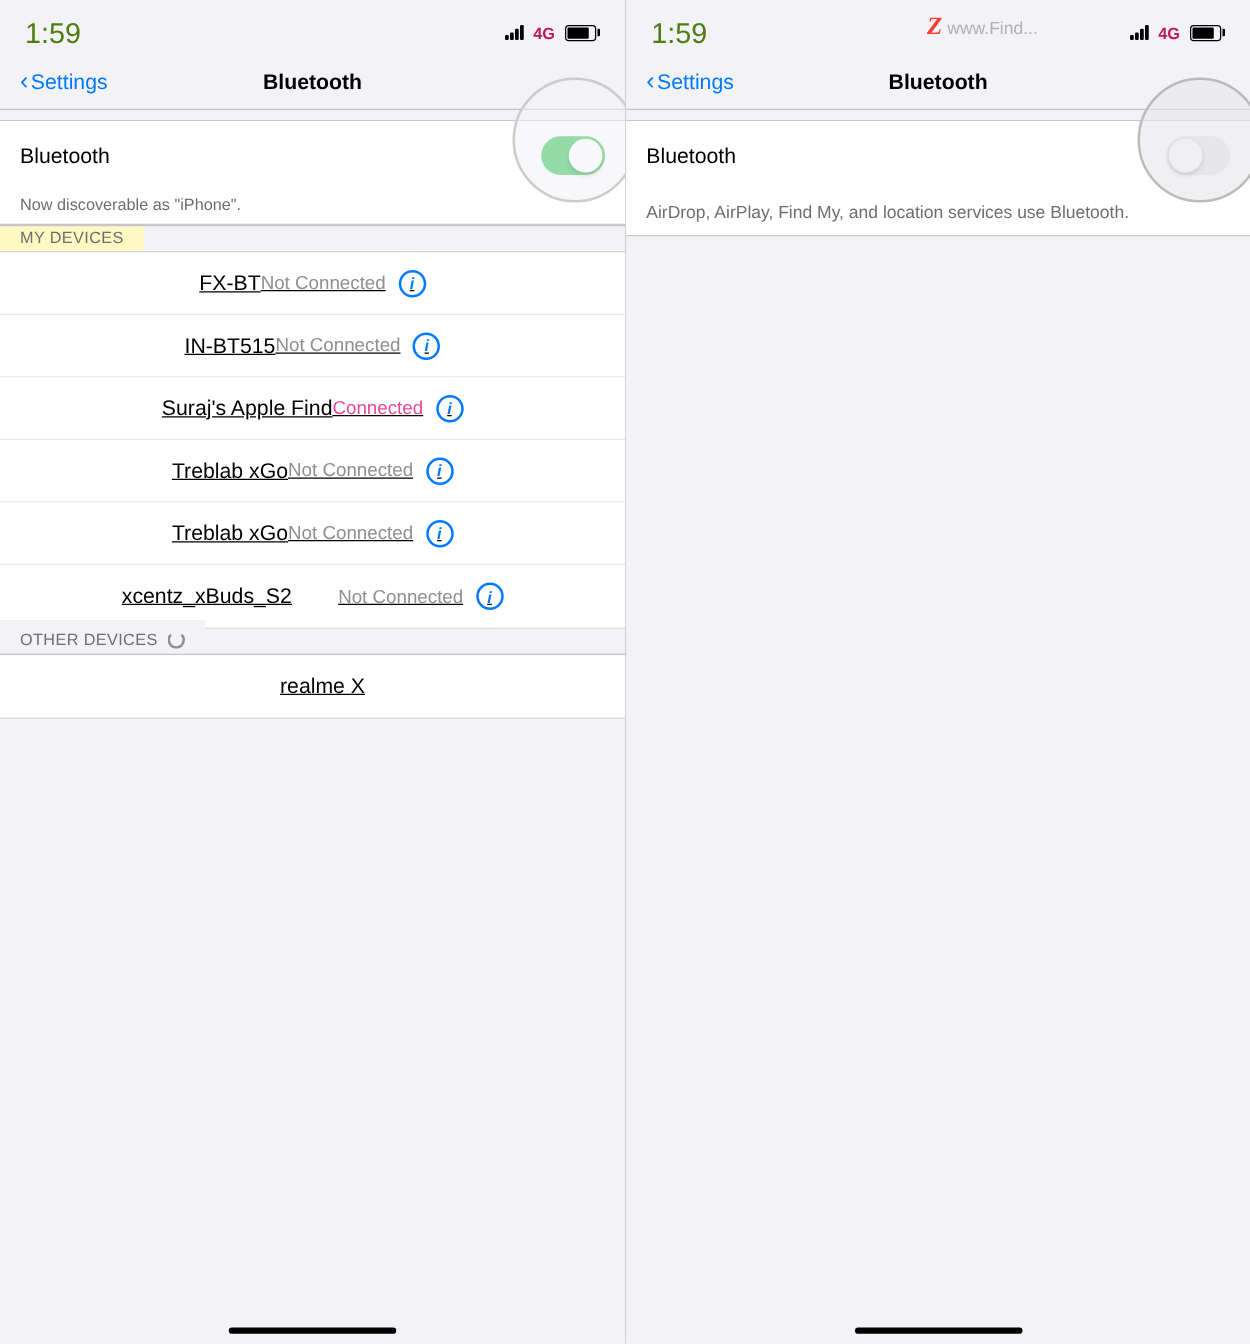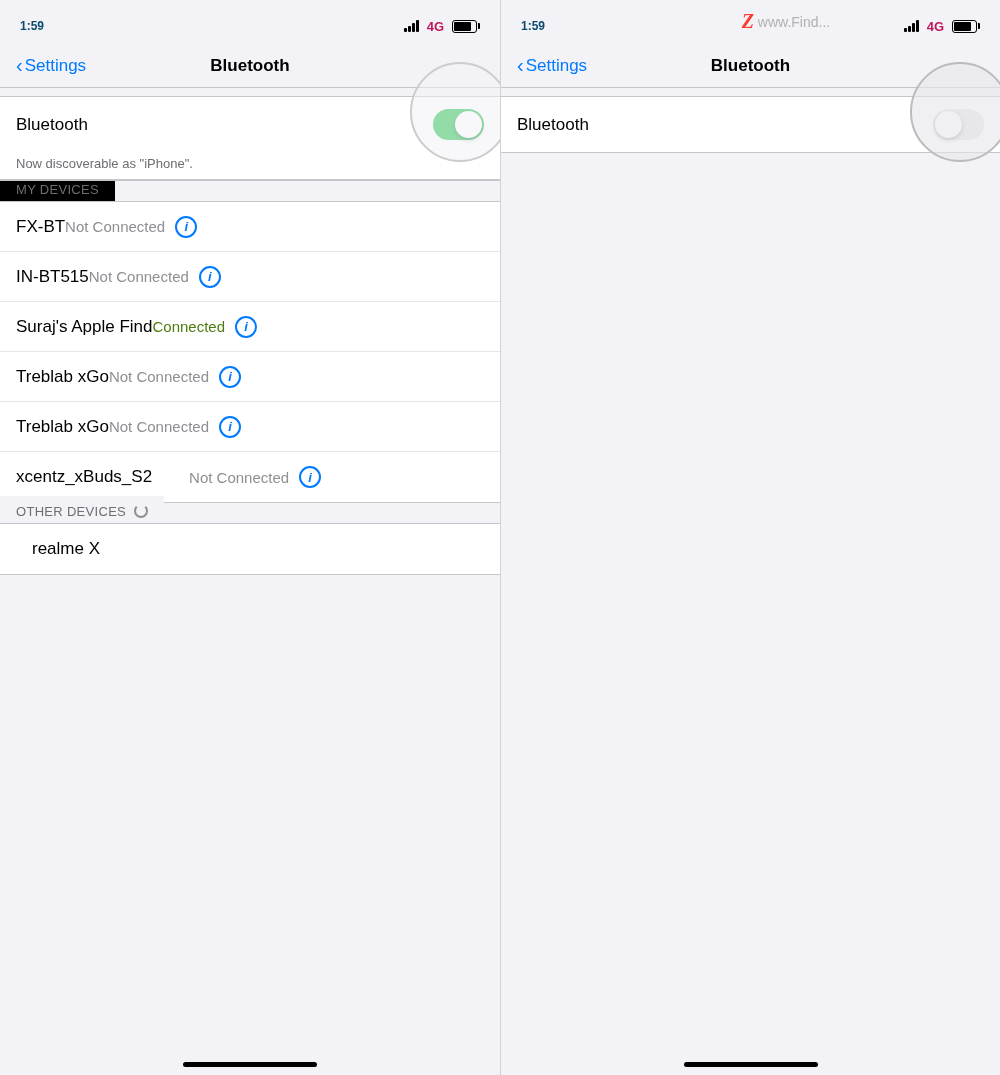--- a/index.html
+++ b/index.html
@@ -26,23 +26,23 @@
     
     .status-bar {
       display: flex;
       justify-content: space-between;
       align-items: center;
       padding: 14px 20px 6px 20px;
       background: #f2f2f7;
       height: 44px;
     }
     .status-time {
-      font-size: 12px;
-      font-weight: 700;
-      color: #0c4a6e;
+      font-size: 23px;
+      font-weight: 400;
+      color: #4d7c0f;
     }
     .status-icons {
       display: flex;
       align-items: center;
       gap: 5px;
     }
     .signal-bars {
       display: flex;
       align-items: flex-end;
       gap: 1px;
@@ -113,21 +113,21 @@
       color: #007aff;
     }
     .nav-title {
       font-size: 17px;
       font-weight: 600;
       color: #000;
     }
 
     
     .section-header {
-      background: #000000;
+      background: #fef9c3;
       padding: 8px 16px 4px 16px;
       font-size: 13px;
       font-weight: 400;
       color: #6d6d72;
       text-transform: uppercase;
       letter-spacing: 0.3px;
     }
 
     
     .list-container {
@@ -201,44 +201,45 @@
       font-size: 13px;
       color: #6d6d72;
       background: #fff;
       border-bottom: 1px solid #c6c6c8;
     }
 
     
     .device-row {
       display: flex;
       align-items: center;
-      justify-content: flex-start;
+      justify-content: center;
       padding: 12px 16px;
       background: #fff;
       border-bottom: 1px solid #e5e5ea;
       min-height: 50px;
+      text-decoration: underline;
     }
     .device-row:last-child {
       border-bottom: none;
     }
     .device-name {
       font-size: 17px;
       color: #000;
     }
     .device-right {
       display: flex;
       align-items: center;
       gap: 10px;
     }
     .device-status {
       font-size: 15px;
       color: #8e8e93;
     }
     .device-status.connected {
-      color: #4d7c0f;
+      color: #ec4899;
     }
     .info-icon {
       width: 22px;
       height: 22px;
       border-radius: 50%;
       border: 2px solid #007aff;
       display: flex;
       align-items: center;
       justify-content: center;
       color: #007aff;
@@ -250,21 +251,21 @@
 
     
     .other-devices-header {
       background: #f2f2f7;
       padding: 8px 16px 4px 16px;
       font-size: 13px;
       color: #6d6d72;
       text-transform: uppercase;
       letter-spacing: 0.3px;
       display: flex;
-      align-items: flex-start;
+      align-items: flex-end;
       gap: 8px;
     }
     .spinner-icon {
       width: 14px;
       height: 14px;
       border: 2px solid #8e8e93;
       border-radius: 50%;
       border-top-color: transparent;
       animation: spin 1s linear infinite;
     }
@@ -472,18 +473,19 @@
   <div style="background:#f2f2f7; height:8px;"></div>
   <div class="list-container" style="position:relative;">
     <div class="bluetooth-row">
       <span class="bluetooth-label">Bluetooth</span>
       <div class="toggle-switch off">
         <div class="toggle-knob"></div>
       </div>
 
       <div class="toggle-circle-highlight" style="background:rgba(230,230,235,0.6);border-color:#bbb;"></div>
     </div>
+    <div class="description-text">AirDrop, AirPlay, Find My, and location services use Bluetooth.</div>
   </div>
 
   <div class="flex-spacer"></div>
 
   <div class="home-indicator"></div>
 </div>
 
 </body></html>

